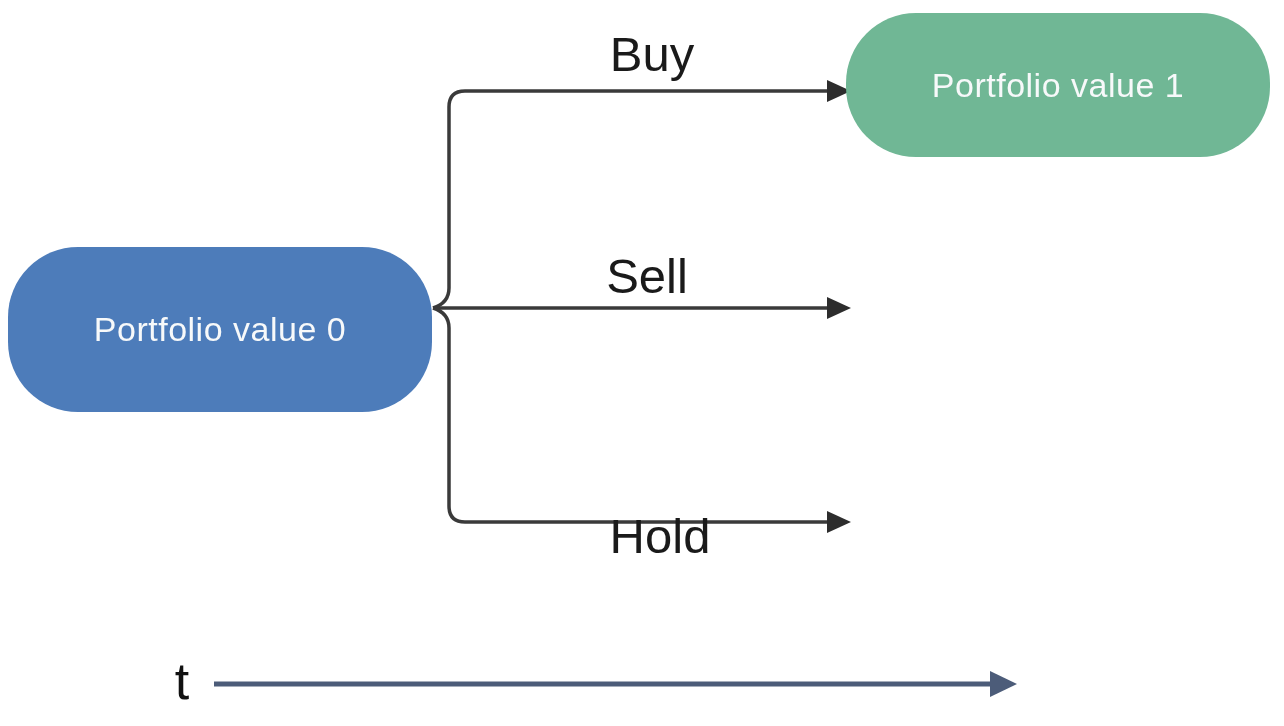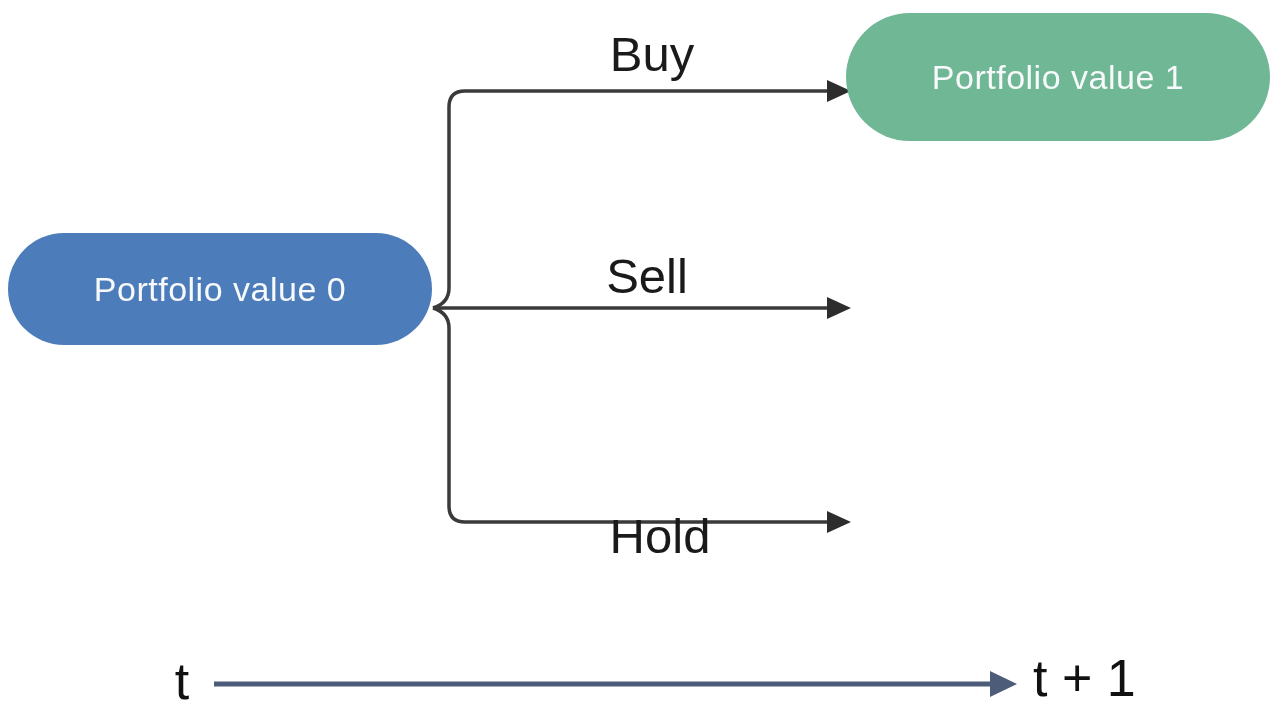--- a/index.html
+++ b/index.html
@@ -42,29 +42,29 @@
     display: flex;
     align-items: center;
     justify-content: center;
     color: var(--node-text, #f7f9fa);
     font-size: 34px;
     letter-spacing: 0.5px;
     border-radius: 70px;
   }
   .node.root {
     left: 8px;
-    top: 233px;
+    top: 247px;
     width: 424px;
-    height: 112px;
+    height: 165px;
     background: var(--root-fill, #4d7cba);
   }
   .node.outcome {
     left: 846px;
     width: 424px;
-    height: 128px;
+    height: 144px;
     background: var(--outcome-fill, #70b795);
   }
   .node.outcome.n1 { top: 13px; }
   .node.outcome.n2 { top: 241px; }
   .node.outcome.n3 { top: 461px; }
   .edge-label {
     position: absolute;
     transform: translateX(-50%);
     font-size: 49px;
     line-height: 1;
@@ -117,15 +117,14 @@
 
   <div class="node outcome n1">
     <span>Portfolio value 1</span>
   </div>
 
   <div class="edge-label buy">Buy</div>
   <div class="edge-label sell">Sell</div>
   <div class="edge-label hold">Hold</div>
 
   <div class="timeline-label start">t</div>
-  <div class="timeline-label end">t + 1</div>
 
 </div>
 
 </body></html>

